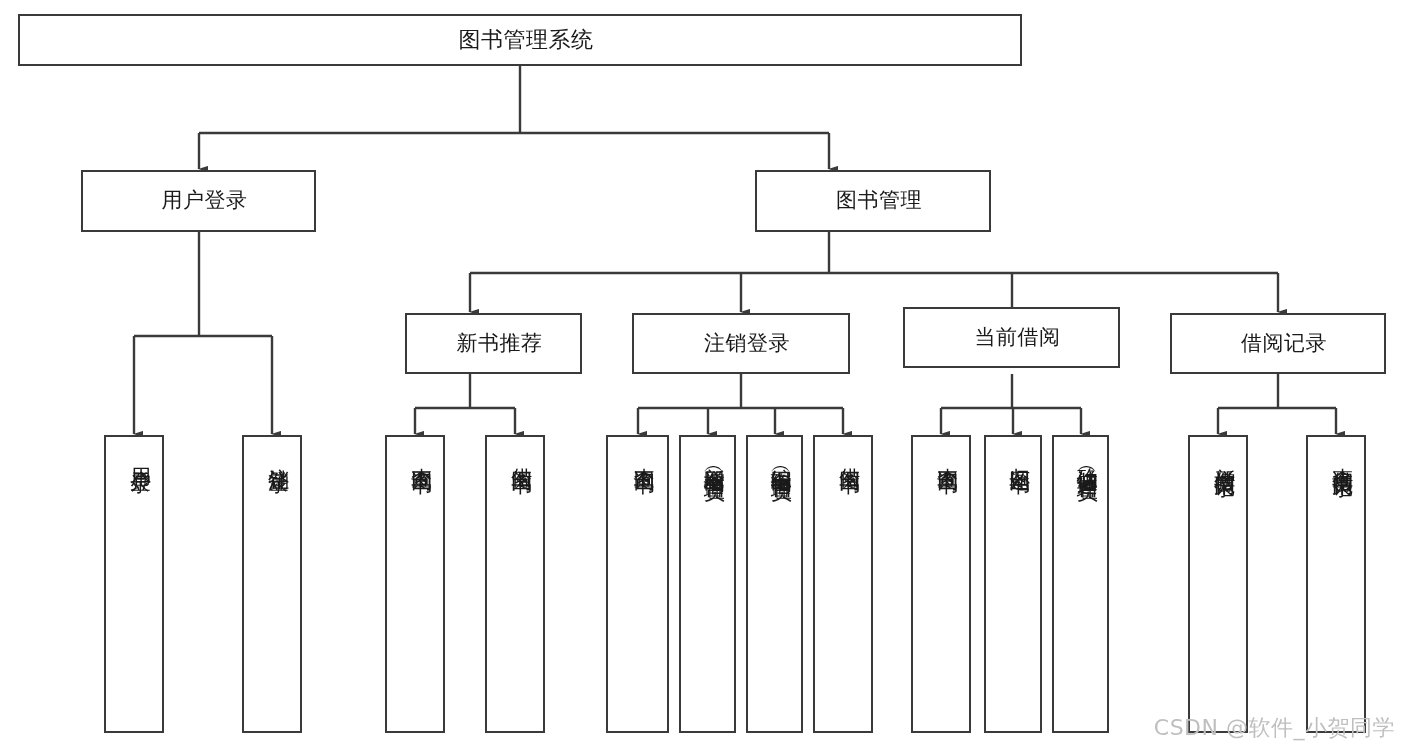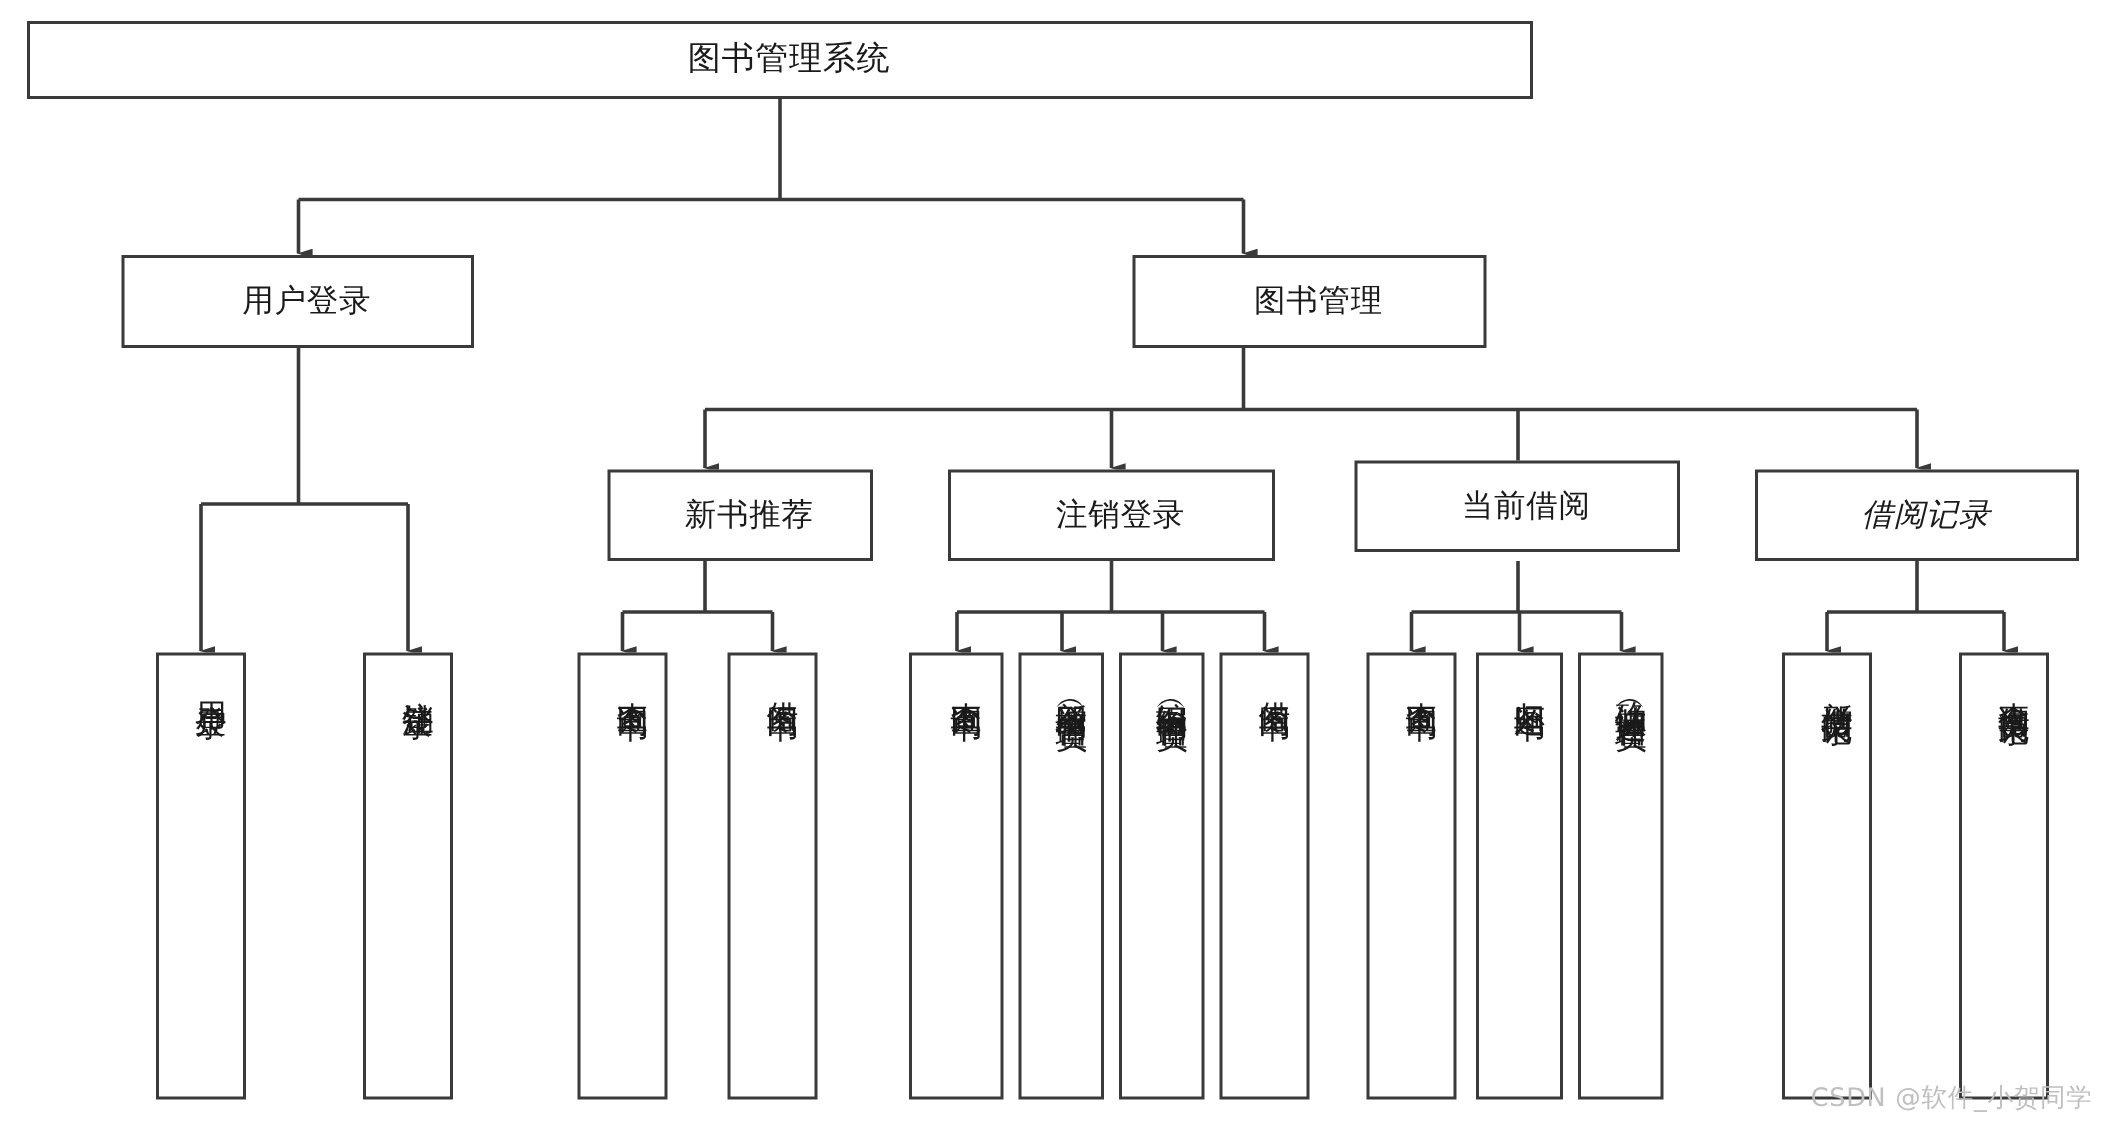--- a/index.html
+++ b/index.html
@@ -62,21 +62,21 @@
     text-orientation: upright;
     font-size: 21px;
     line-height: 1.02;
     letter-spacing: 2px;
     white-space: nowrap;
   }
   #watermark {
     position: absolute;
     right: 10px;
     bottom: 4px;
-    font-size: 17px;
+    font-size: 22px;
     color: #bfbfbf;
     letter-spacing: 0.5px;
     white-space: nowrap;
   }
 </style>
 </head>
 <body>
 
 <div id="diagram-root">
 
@@ -135,21 +135,21 @@
       </div>
       <div class="node horiz" style="left: 361px; top: 313px; width: 177px; height: 61px; margin-left: 44px;">
         <span class="node-label">新书推荐</span>
       </div>
       <div class="node horiz" style="left: 632px; top: 313px; width: 218px; height: 61px;">
         <span class="node-label">注销登录</span>
       </div>
       <div class="node horiz" style="left: 903px; top: 307px; width: 217px; height: 61px;">
         <span class="node-label">当前借阅</span>
       </div>
-      <div class="node horiz" style="left: 1170px; top: 313px; width: 216px; height: 61px; font-style: italic;">
+      <div class="node horiz" style="left: 1170px; top: 313px; width: 216px; height: 61px;">
         <span class="node-label">借阅记录</span>
       </div>
       <div class="node vert" style="left: 104px; top: 435px; width: 60px; height: 298px;">
         <span class="node-label">用户登录</span>
       </div>
       <div class="node vert" style="left: 242px; top: 435px; width: 60px; height: 298px;">
         <span class="node-label">注销登录</span>
       </div>
       <div class="node vert" style="left: 385px; top: 435px; width: 60px; height: 298px;">
         <span class="node-label">查询图书</span>

